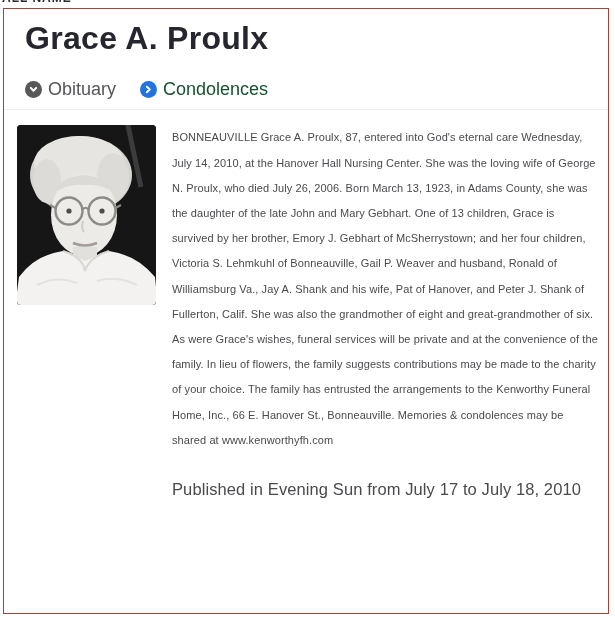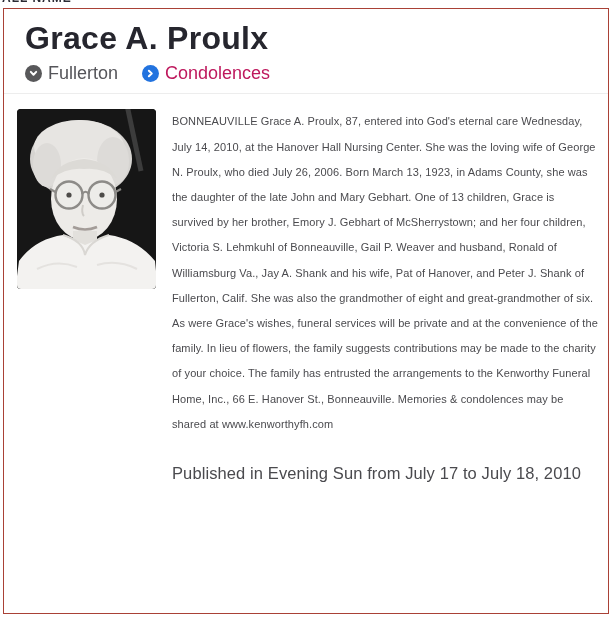--- a/index.html
+++ b/index.html
@@ -34,21 +34,21 @@
   .card-header {
     padding: 10px 16px 9px 21px;
     border-bottom: 1px solid #ededed;
   }
   h1.page-title {
     font-size: 32px;
     font-weight: 700;
     letter-spacing: 0.3px;
     color: #26262e;
     line-height: 1.2;
-    margin-bottom: 5px;
+    margin-bottom: 21px;
   }
   .tabs {
     display: flex;
     align-items: center;
     gap: 24px;
   }
   .tab {
     display: inline-flex;
     align-items: center;
     gap: 6px;
@@ -61,21 +61,21 @@
     width: 17px; height: 17px;
     border-radius: 50%;
     display: inline-flex;
     align-items: center;
     justify-content: center;
     flex: 0 0 auto;
   }
   .icon-circle.gray { background: #58585a; }
   .icon-circle.blue { background: #2273df; }
   .tab-obituary .tab-label { color: #55555a; }
-  .tab-condolences .tab-label { color: #be185d; }
+  .tab-condolences .tab-label { color: #14532d; }
   .card-body {
     display: flex;
     align-items: flex-start;
     padding: 15px 10px 8px 13px;
   }
   .photo {
     width: 139px; height: 180px;
     border-radius: 4px;
     overflow: hidden;
     flex: 0 0 auto;
@@ -111,21 +111,21 @@
 
   <div class="card-header">
     <h1 class="page-title">Grace A. Proulx</h1>
     <div class="tabs">
       <a class="tab tab-obituary">
         <span class="icon-circle gray">
           <svg width="9" height="9" viewBox="0 0 10 10">
               <path d="M2 3.2 L5 6.4 L8 3.2" stroke="#ffffff" stroke-width="2.2" fill="none" stroke-linecap="round" stroke-linejoin="round"></path>
             </svg>
         </span>
-        <span class="tab-label">Fullerton</span>
+        <span class="tab-label">Obituary</span>
       </a>
       <a class="tab tab-condolences">
         <span class="icon-circle blue">
           <svg width="9" height="9" viewBox="0 0 10 10">
               <path d="M3.2 2 L6.4 5 L3.2 8" stroke="#ffffff" stroke-width="2.2" fill="none" stroke-linecap="round" stroke-linejoin="round"></path>
             </svg>
         </span>
         <span class="tab-label">Condolences</span>
       </a>
     </div>

